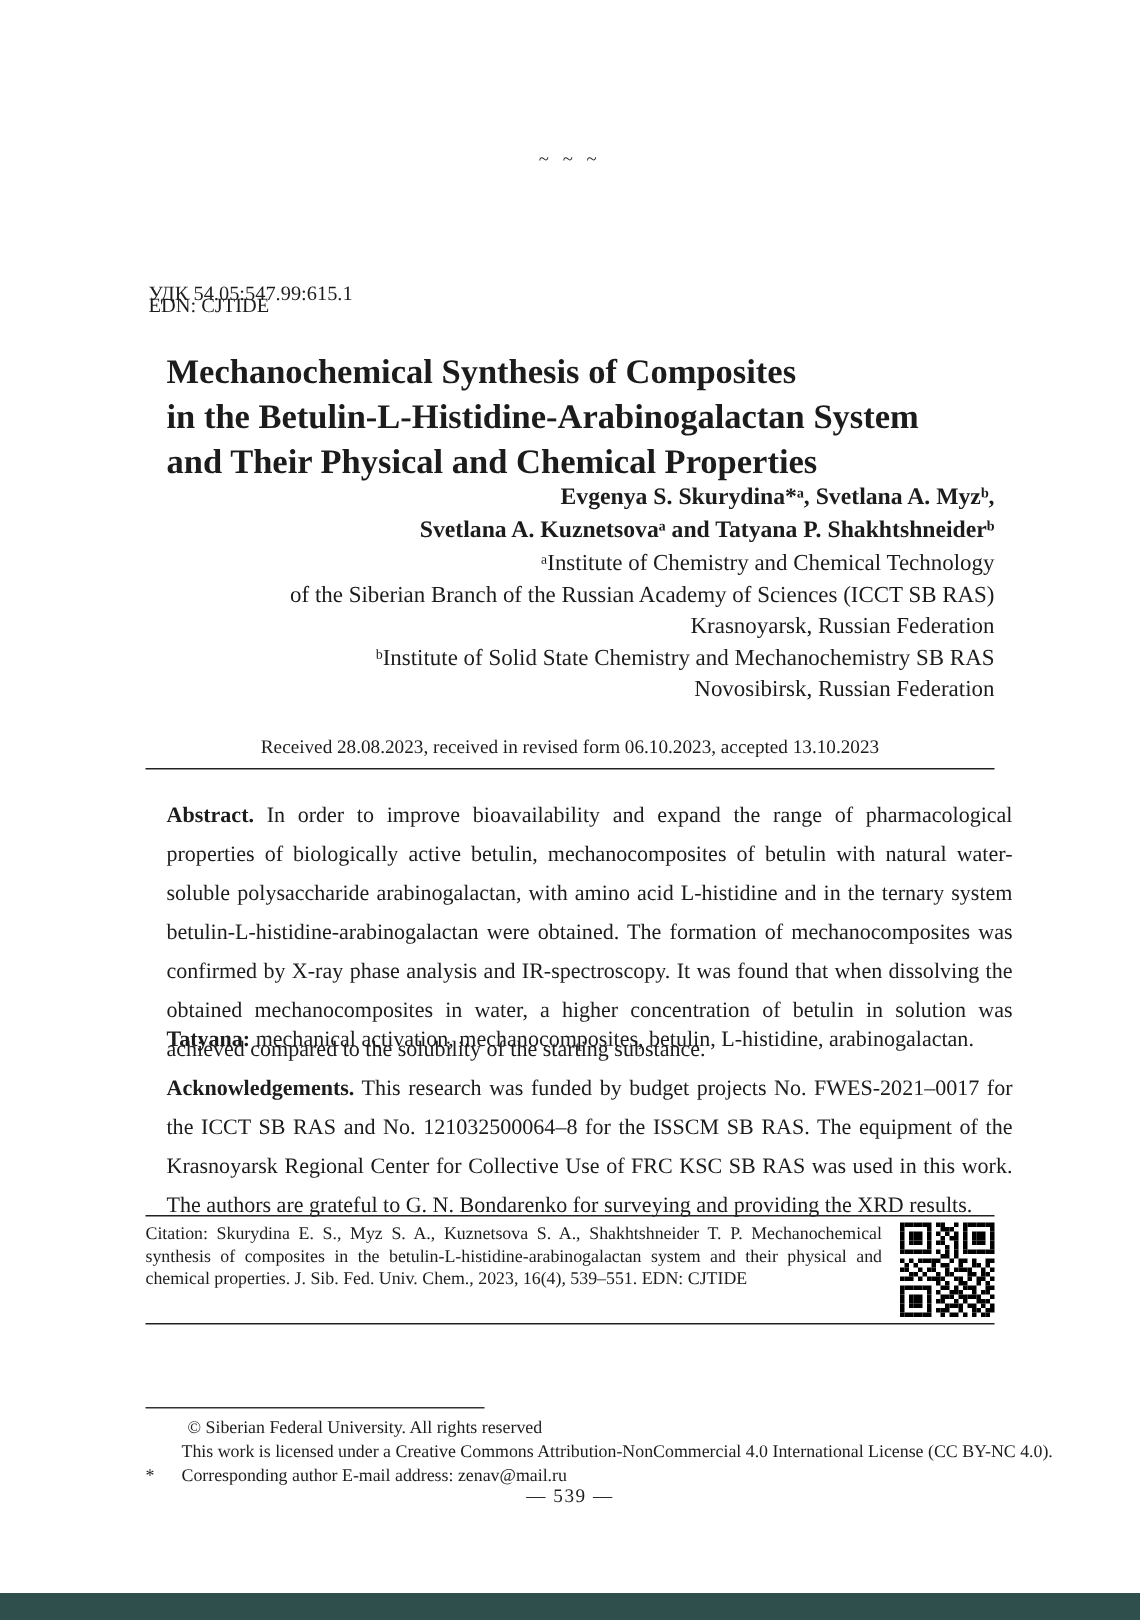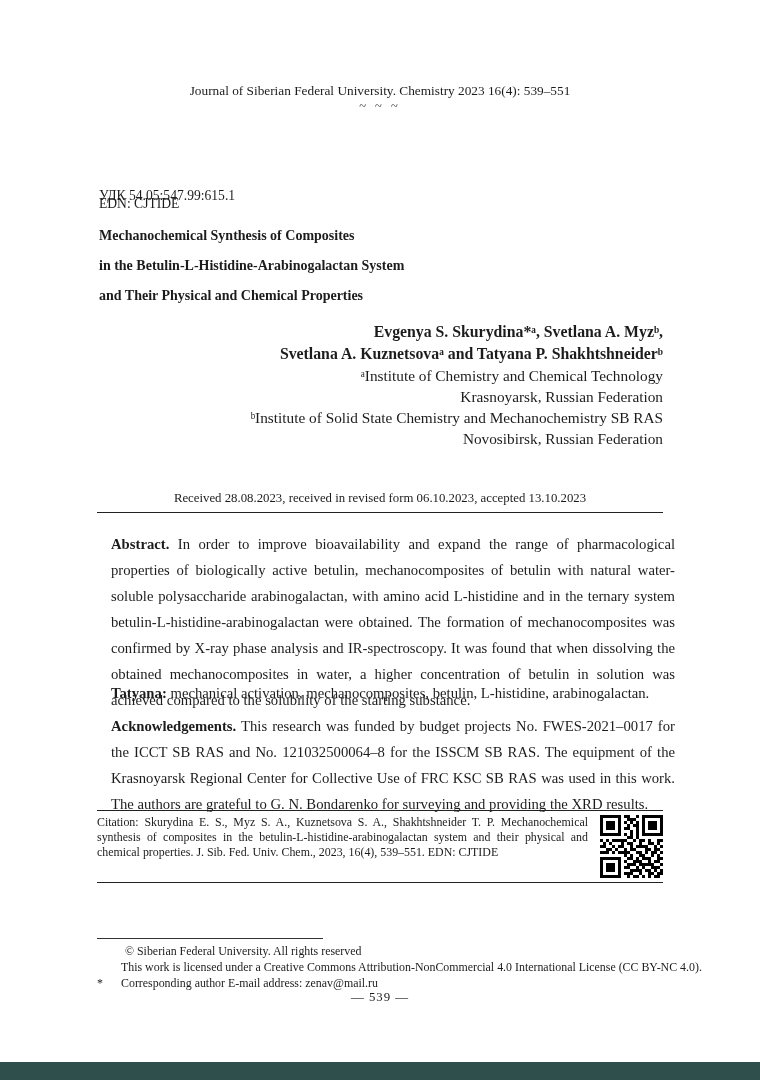--- a/index.html
+++ b/index.html
@@ -7,21 +7,21 @@
     position:relative;width:760px;height:1080px;background:#ffffff;
     font-family:"Liberation Serif", serif;color:#1c1c1c;overflow:hidden;
   }
   .abs{position:absolute;}
   .center{text-align:center;}
   .right{text-align:right;}
   .jline{top:83px;left:97px;width:566px;font-size:13.3px;}
   .tildes{top:99px;left:97px;width:566px;font-size:12.5px;letter-spacing:3px;color:#2a2a2a;}
   .edn{top:156px;left:99px;font-size:13.6px;margin-top:40px;}
   .udk{top:188px;left:99px;font-size:13.6px;}
-  .title{top:221px;left:99px;width:566px;font-size:14px;font-weight:bold;line-height:30px;margin:0;}
+  .title{top:221px;left:99px;width:566px;font-size:23px;font-weight:bold;line-height:30px;margin:12px;}
   .authors{top:321px;left:97px;width:566px;font-size:15.8px;font-weight:bold;line-height:22px;}
   .affils{top:365px;left:97px;width:566px;font-size:15.3px;line-height:21px;}
   .received{top:491px;left:97px;width:566px;font-size:12.8px;}
   .rule1{top:512px;left:97px;width:566px;border-top:1.6px solid #222;height:0;}
   .para{margin:12px;font-size:14.7px;line-height:26px;text-align:justify;}
   .abstract{top:519px;left:99px;width:564px;}
   .keywords{top:668px;left:99px;width:564px;text-align:left;}
   .acks{top:701px;left:99px;width:564px;}
   .citation{
     top:810px;left:97px;width:566px;
@@ -39,39 +39,39 @@
   .foot-star{top:975px;left:97px;width:20px;}
   .foot3{top:975px;left:121px;width:540px;}
   .pagenum{top:990px;left:97px;width:566px;font-size:12.8px;letter-spacing:1px;}
   .bottom-bar{left:0;bottom:0;width:760px;height:18px;}
 </style>
 </head>
 <body>
 
 <div class="page" style="color: rgb(28, 28, 28);">
 
-  <div class="abs jline center">Journal of Siberian Federal University. Chemistry 2023 16(4): 539–551</div>
   <div class="abs tildes center">~ ~ ~</div>
 
   <div class="abs edn">EDN: CJTIDE</div>
   <div class="abs udk">УДК 54.05:547.99:615.1</div>
 
   <h1 class="abs title">
     <span>Mechanochemical Synthesis of Composites</span><br>
     <span>in the Betulin-L-Histidine-Arabinogalactan System</span><br>
     <span>and Their Physical and Chemical Properties</span>
   </h1>
 
   <div class="abs authors right">
     <div>Evgenya S. Skurydina*ᵃ, Svetlana A. Myzᵇ,</div>
     <div>Svetlana A. Kuznetsovaᵃ and Tatyana P. Shakhtshneiderᵇ</div>
   </div>
 
   <div class="abs affils right">
     <div>ᵃInstitute of Chemistry and Chemical Technology</div>
+    <div>of the Siberian Branch of the Russian Academy of Sciences (ICCT SB RAS)</div>
     <div>Krasnoyarsk, Russian Federation</div>
     <div>ᵇInstitute of Solid State Chemistry and Mechanochemistry SB RAS</div>
     <div>Novosibirsk, Russian Federation</div>
   </div>
 
   <div class="abs received center">Received 28.08.2023, received in revised form 06.10.2023, accepted 13.10.2023</div>
 
   <div class="abs rule1"></div>
 
   <p class="abs para abstract"><b>Abstract.</b> <span>In order to improve bioavailability and expand the range of pharmacological properties of biologically active betulin, mechanocomposites of betulin with natural water-soluble polysaccharide arabinogalactan, with amino acid L-histidine and in the ternary system betulin-L-histidine-arabinogalactan were obtained. The formation of mechanocomposites was confirmed by X-ray phase analysis and IR-spectroscopy. It was found that when dissolving the obtained mechanocomposites in water, a higher concentration of betulin in solution was achieved compared to the solubility of the starting substance.</span></p>

